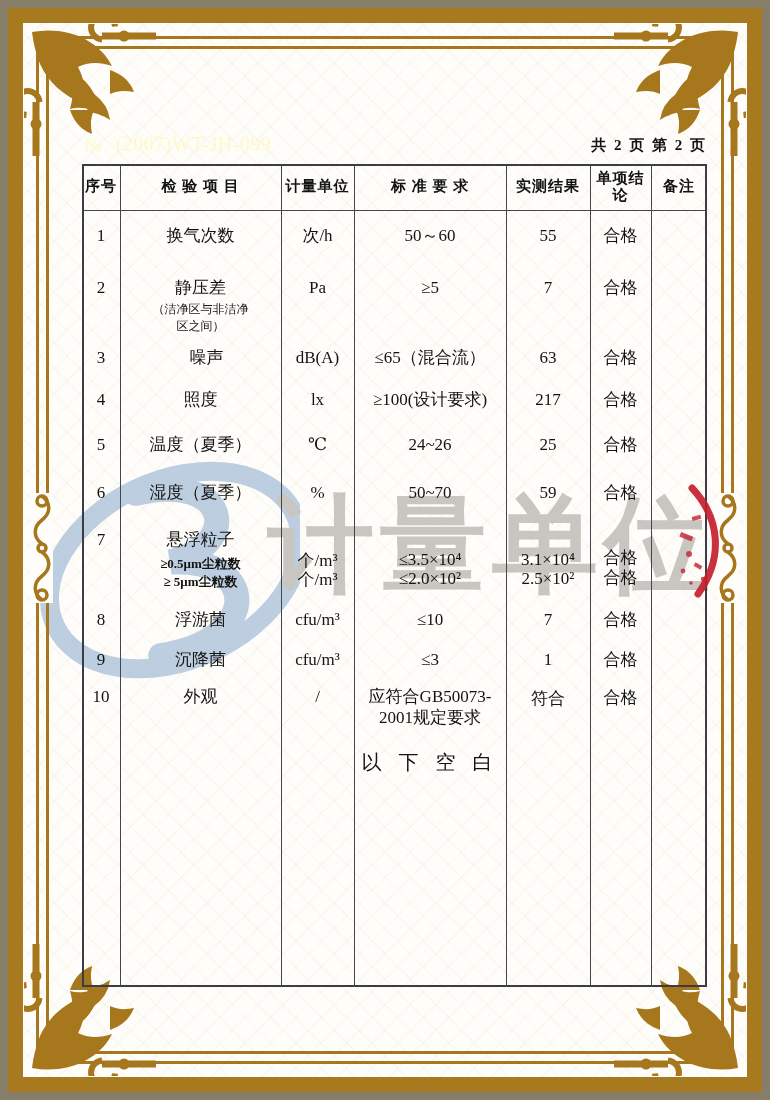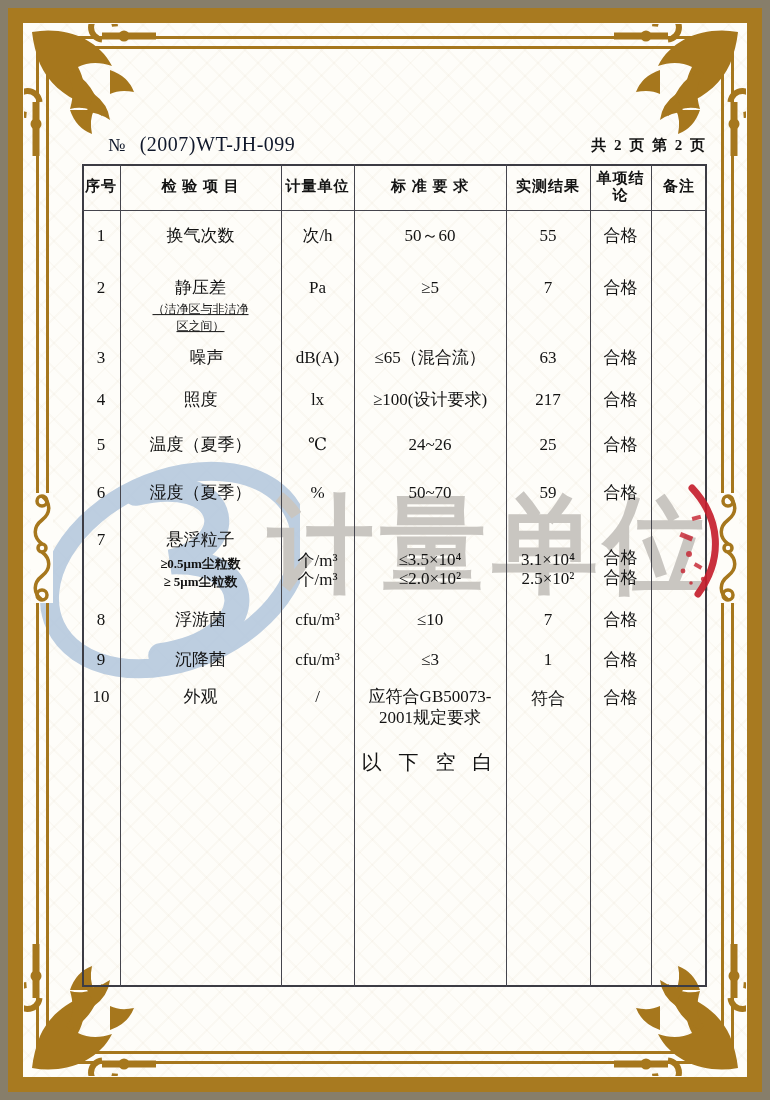--- a/index.html
+++ b/index.html
@@ -44,41 +44,41 @@
   .wm-en{
     position:absolute;left:268px;top:600px;width:478px;z-index:1;
     font-family:"Liberation Sans","DejaVu Sans",sans-serif;
     font-weight:bold;font-size:25px;letter-spacing:1px;
     color:#c7c5c1;white-space:nowrap;
   }
   .stamp{position:absolute;left:678px;top:480px;width:62px;height:122px;z-index:6;}
   
   .doc-no{
     position:absolute;left:84px;top:133px;z-index:5;
-    font-size:20px;color:#0f172a;letter-spacing:.5px;margin-left:24px;
+    font-size:20px;color:#fef9c3;letter-spacing:.5px;
   }
   .doc-no .no-mark{font-size:18px;margin-right:14px;}
   .page-info{
     position:absolute;left:540px;width:167px;top:136px;z-index:5;
     font-size:15px;font-weight:bold;color:#131313;text-align:right;letter-spacing:2px;
   }
   
   .tframe{
     position:absolute;left:82px;top:164px;width:625px;height:823px;
     border:2px solid #3c3c44;box-sizing:border-box;z-index:4;
   }
   .vline{position:absolute;top:164px;height:823px;width:1px;background:#45454d;z-index:4;}
   .hline{position:absolute;left:82px;top:210px;width:625px;height:1px;background:#45454d;z-index:4;}
   
   .c{
     position:absolute;transform:translateY(-50%);
     text-align:center;font-size:17px;line-height:1.15;color:#131313;z-index:5;
   }
   .th{font-weight:bold;font-size:15px;letter-spacing:1px;}
-  .sub{font-size:12px;text-decoration:underline;}
+  .sub{font-size:12px;}
   .mid{font-size:13px;font-weight:bold;}
   .blank-note{font-size:20px;letter-spacing:6px;}
   
 </style>
 </head>
 <body>
 
 <div class="sheet">
 
   <svg width="0" height="0" style="position:absolute" aria-hidden="true">

